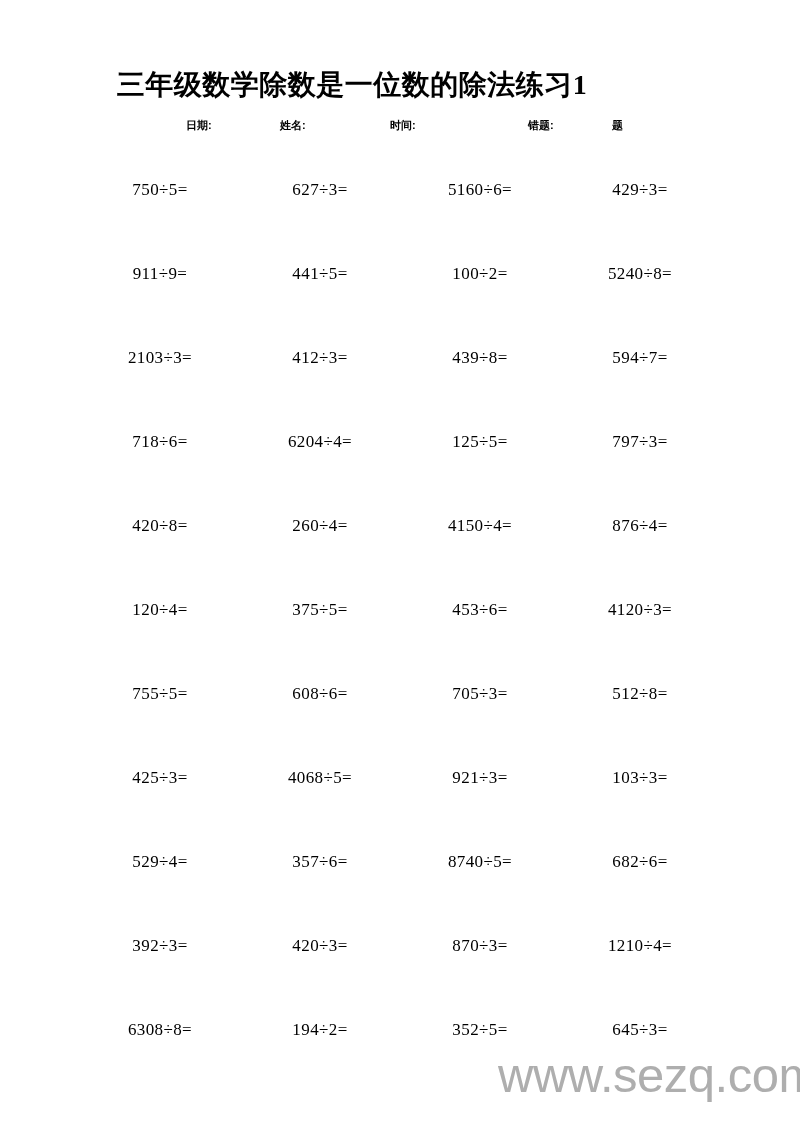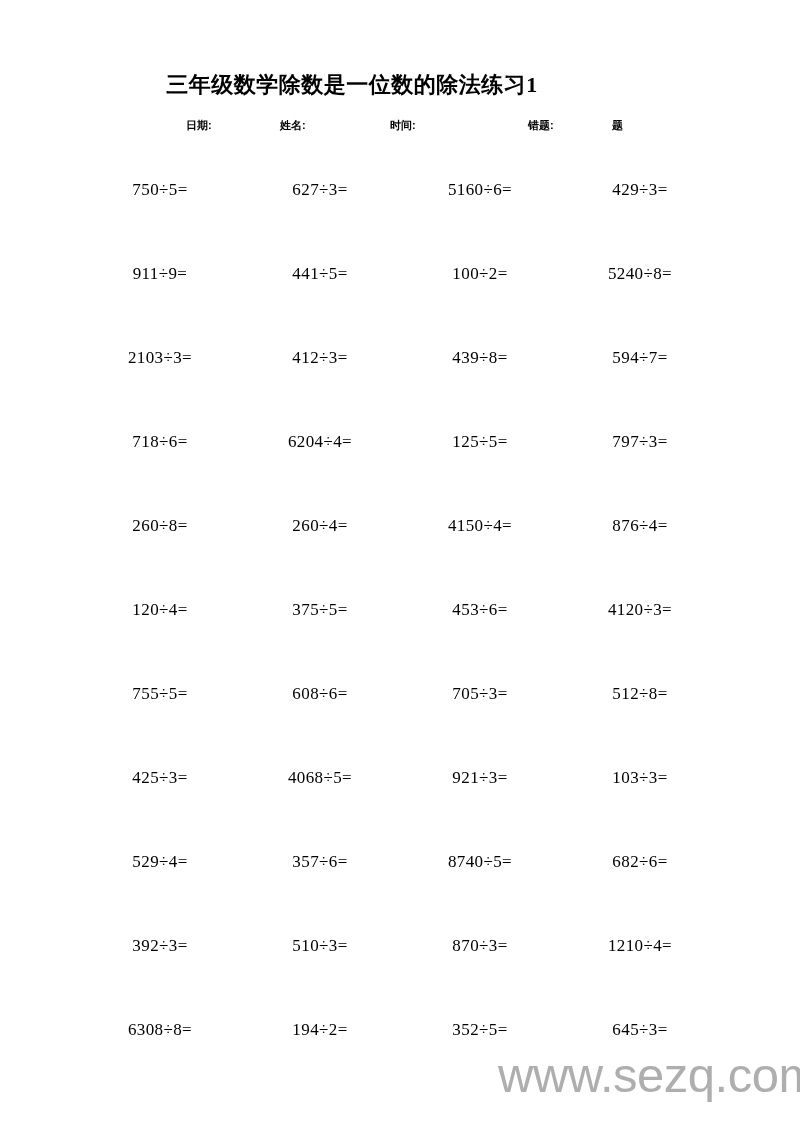--- a/index.html
+++ b/index.html
@@ -25,21 +25,21 @@
     background: #ffffff;
   }
 
   
   .worksheet-title {
     position: absolute;
     left: 0;
     top: 72px;
     width: 704px;
     text-align: center;
-    font-size: 22px;
+    font-size: 28px;
     font-weight: bold;
     letter-spacing: 0.5px;
     line-height: 26px;
     white-space: nowrap;
     font-family: "Liberation Serif", "DejaVu Serif", serif;
   }
 
   
   .info-row {
     position: absolute;
@@ -140,21 +140,21 @@
     </div>
 
     <div class="problem-row">
       <div class="problem-cell">718÷6=</div>
       <div class="problem-cell">6204÷4=</div>
       <div class="problem-cell">125÷5=</div>
       <div class="problem-cell">797÷3=</div>
     </div>
 
     <div class="problem-row">
-      <div class="problem-cell">260÷8=</div>
+      <div class="problem-cell">420÷8=</div>
       <div class="problem-cell">260÷4=</div>
       <div class="problem-cell">4150÷4=</div>
       <div class="problem-cell">876÷4=</div>
     </div>
 
     <div class="problem-row">
       <div class="problem-cell">120÷4=</div>
       <div class="problem-cell">375÷5=</div>
       <div class="problem-cell">453÷6=</div>
       <div class="problem-cell">4120÷3=</div>
@@ -176,21 +176,21 @@
 
     <div class="problem-row">
       <div class="problem-cell">529÷4=</div>
       <div class="problem-cell">357÷6=</div>
       <div class="problem-cell">8740÷5=</div>
       <div class="problem-cell">682÷6=</div>
     </div>
 
     <div class="problem-row">
       <div class="problem-cell">392÷3=</div>
-      <div class="problem-cell">510÷3=</div>
+      <div class="problem-cell">420÷3=</div>
       <div class="problem-cell">870÷3=</div>
       <div class="problem-cell">1210÷4=</div>
     </div>
 
     <div class="problem-row">
       <div class="problem-cell">6308÷8=</div>
       <div class="problem-cell">194÷2=</div>
       <div class="problem-cell">352÷5=</div>
       <div class="problem-cell">645÷3=</div>
     </div>

